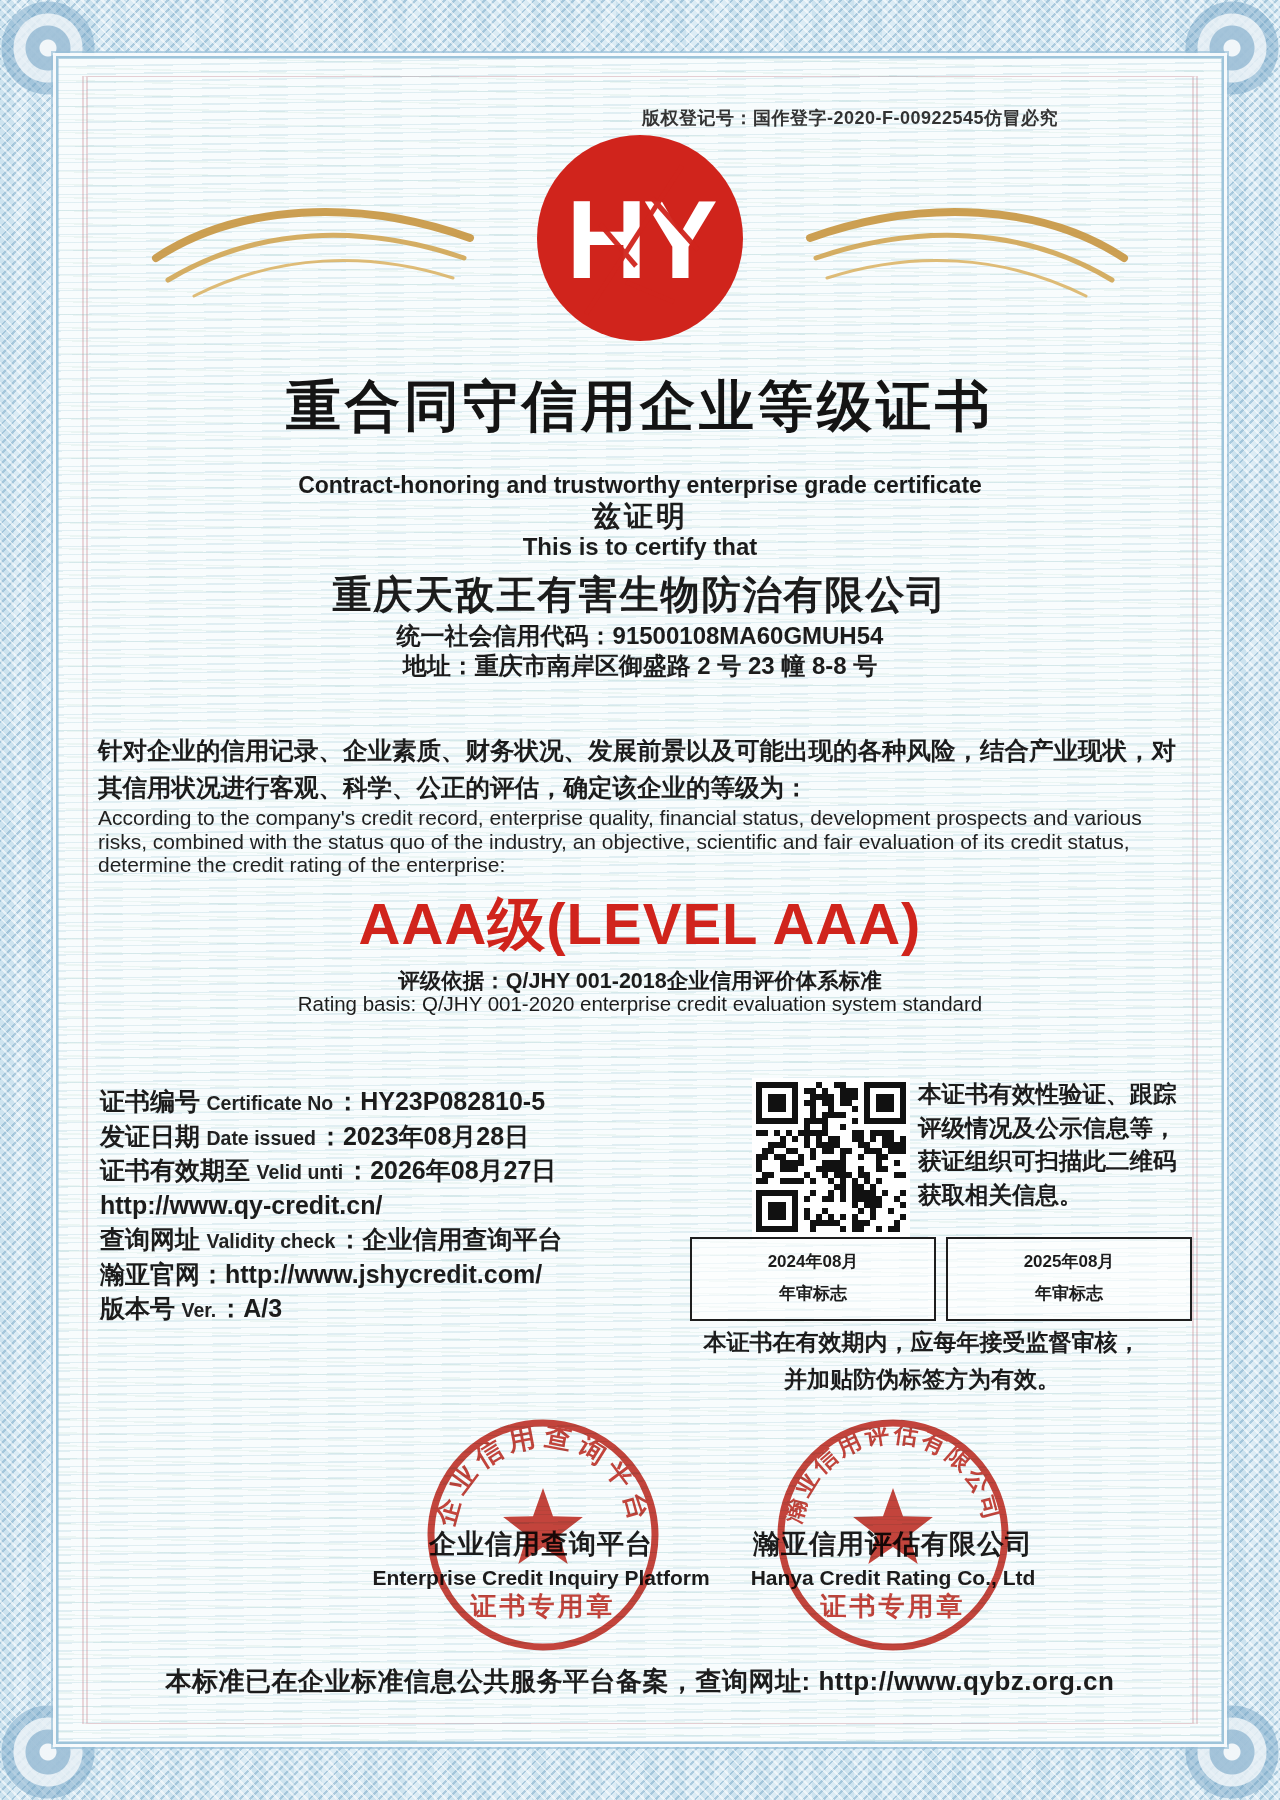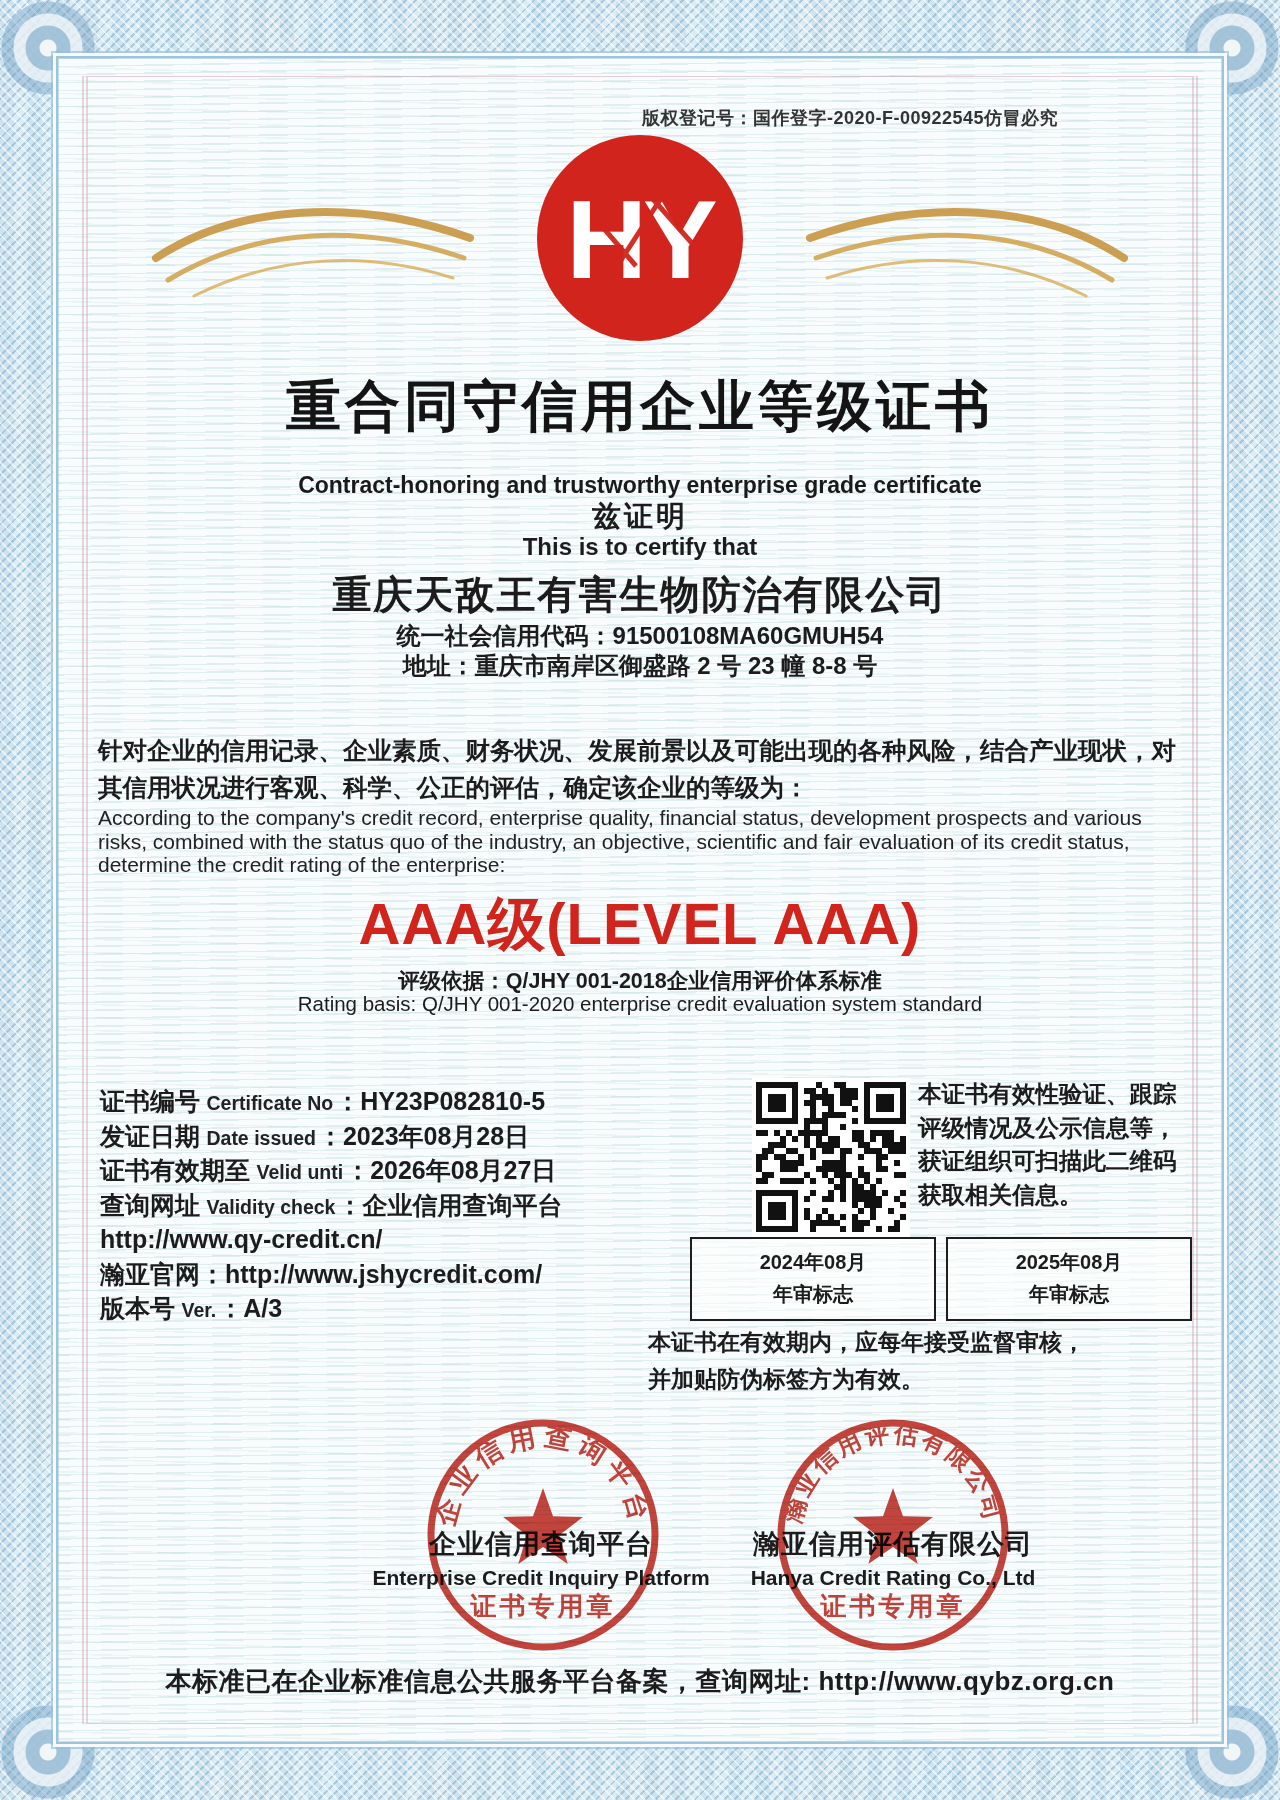--- a/index.html
+++ b/index.html
@@ -53,22 +53,22 @@
   .basis-cn{top:966px;font-size:21.5px;font-weight:700;}
   .basis-en{top:992px;font-size:20.5px;font-weight:500;}
   .details{left:100px;top:1086px;width:590px;line-height:31.5px;white-space:nowrap;}
   .d-cn{font-size:25px;font-weight:700;}
   .d-en{font-size:19.5px;font-weight:700;color:#222;margin:0 2px;}
   .d-sep{font-size:25px;font-weight:700;}
   .d-val{font-size:25px;font-weight:600;}
   .qr-box{left:752px;top:1078px;background:#fff;padding:4px;}
   .qr-note{left:918px;top:1078px;width:276px;font-size:23.5px;font-weight:600;line-height:33.5px;}
   .annual-row{left:690px;top:1237px;width:502px;display:flex;gap:10px;}
-  .annual-box{flex:1;border:2.5px solid #1e1e1e;background:rgba(255,255,255,.5);text-align:center;padding:7px 0 9px;font-size:20px;font-weight:600;line-height:32px;}
-  .annual-note{left:648px;top:1324px;width:548px;font-size:23px;font-weight:600;line-height:37px;}
+  .annual-box{flex:1;border:2.5px solid #1e1e1e;background:rgba(255,255,255,.5);text-align:center;padding:7px 0 9px;font-size:17px;font-weight:600;line-height:32px;}
+  .annual-note{left:648px;top:1324px;width:548px;text-align:center;font-size:23px;font-weight:600;line-height:37px;}
   .seal{position:absolute;z-index:7;opacity:.92;mix-blend-mode:multiply;}
   .seal.sl{left:420px;top:1412px;} .seal.sr{left:770px;top:1412px;}
   .org{top:1526px;width:346px;text-align:center;z-index:6;}
   .org.ol{left:368px;} .org.or{left:720px;}
   .org-cn{font-size:27px;font-weight:800;letter-spacing:1px;}
   .org-en{font-size:21px;font-weight:600;margin-top:4px;}
   .footer-line{top:1664px;font-size:26px;font-weight:700;letter-spacing:.5px;}
 </style>
 </head>
 <body>
@@ -118,22 +118,22 @@
   <div class="abs ctr rating" style="color:#d0241c">AAA级(LEVEL AAA)</div>
 
   <div class="abs para para-en">According to the company's credit record, enterprise quality, financial status, development prospects and various risks, combined with the status quo of the industry, an objective, scientific and fair evaluation of its credit status, determine the credit rating of the enterprise:</div>
   <div class="abs ctr basis-cn">评级依据：Q/JHY 001-2018企业信用评价体系标准</div>
   <div class="abs ctr basis-en">Rating basis: Q/JHY 001-2020 enterprise credit evaluation system standard</div>
 
   <div class="abs details">
     <div><span class="d-cn">证书编号</span> <span class="d-en">Certificate No</span><span class="d-sep">：</span><span class="d-val">HY23P082810-5</span></div>
     <div><span class="d-cn">发证日期</span> <span class="d-en">Date issued</span><span class="d-sep">：</span><span class="d-val">2023年08月28日</span></div>
     <div><span class="d-cn">证书有效期至</span> <span class="d-en">Velid unti</span><span class="d-sep">：</span><span class="d-val">2026年08月27日</span></div>
+    <div><span class="d-val">http://www.qy-credit.cn/</span></div>
     <div><span class="d-cn">查询网址</span> <span class="d-en">Validity check</span><span class="d-sep">：</span><span class="d-val">企业信用查询平台</span></div>
-    <div><span class="d-val">http://www.qy-credit.cn/</span></div>
     <div><span class="d-cn">瀚亚官网</span><span class="d-sep">：</span><span class="d-val">http://www.jshycredit.com/</span></div>
     <div><span class="d-cn">版本号</span> <span class="d-en">Ver.</span><span class="d-sep">：</span><span class="d-val">A/3</span></div>
   </div>
 
   <div class="abs qr-box">
     <svg id="qr-svg" width="150" height="150" viewBox="0 0 150 150">
       <rect x="0" y="0" width="150" height="150" fill="#ffffff"></rect>
     <rect x="60" y="0" width="6" height="6" fill="#111"></rect>
         <rect x="78" y="0" width="6" height="6" fill="#111"></rect>
         <rect x="84" y="0" width="6" height="6" fill="#111"></rect>

